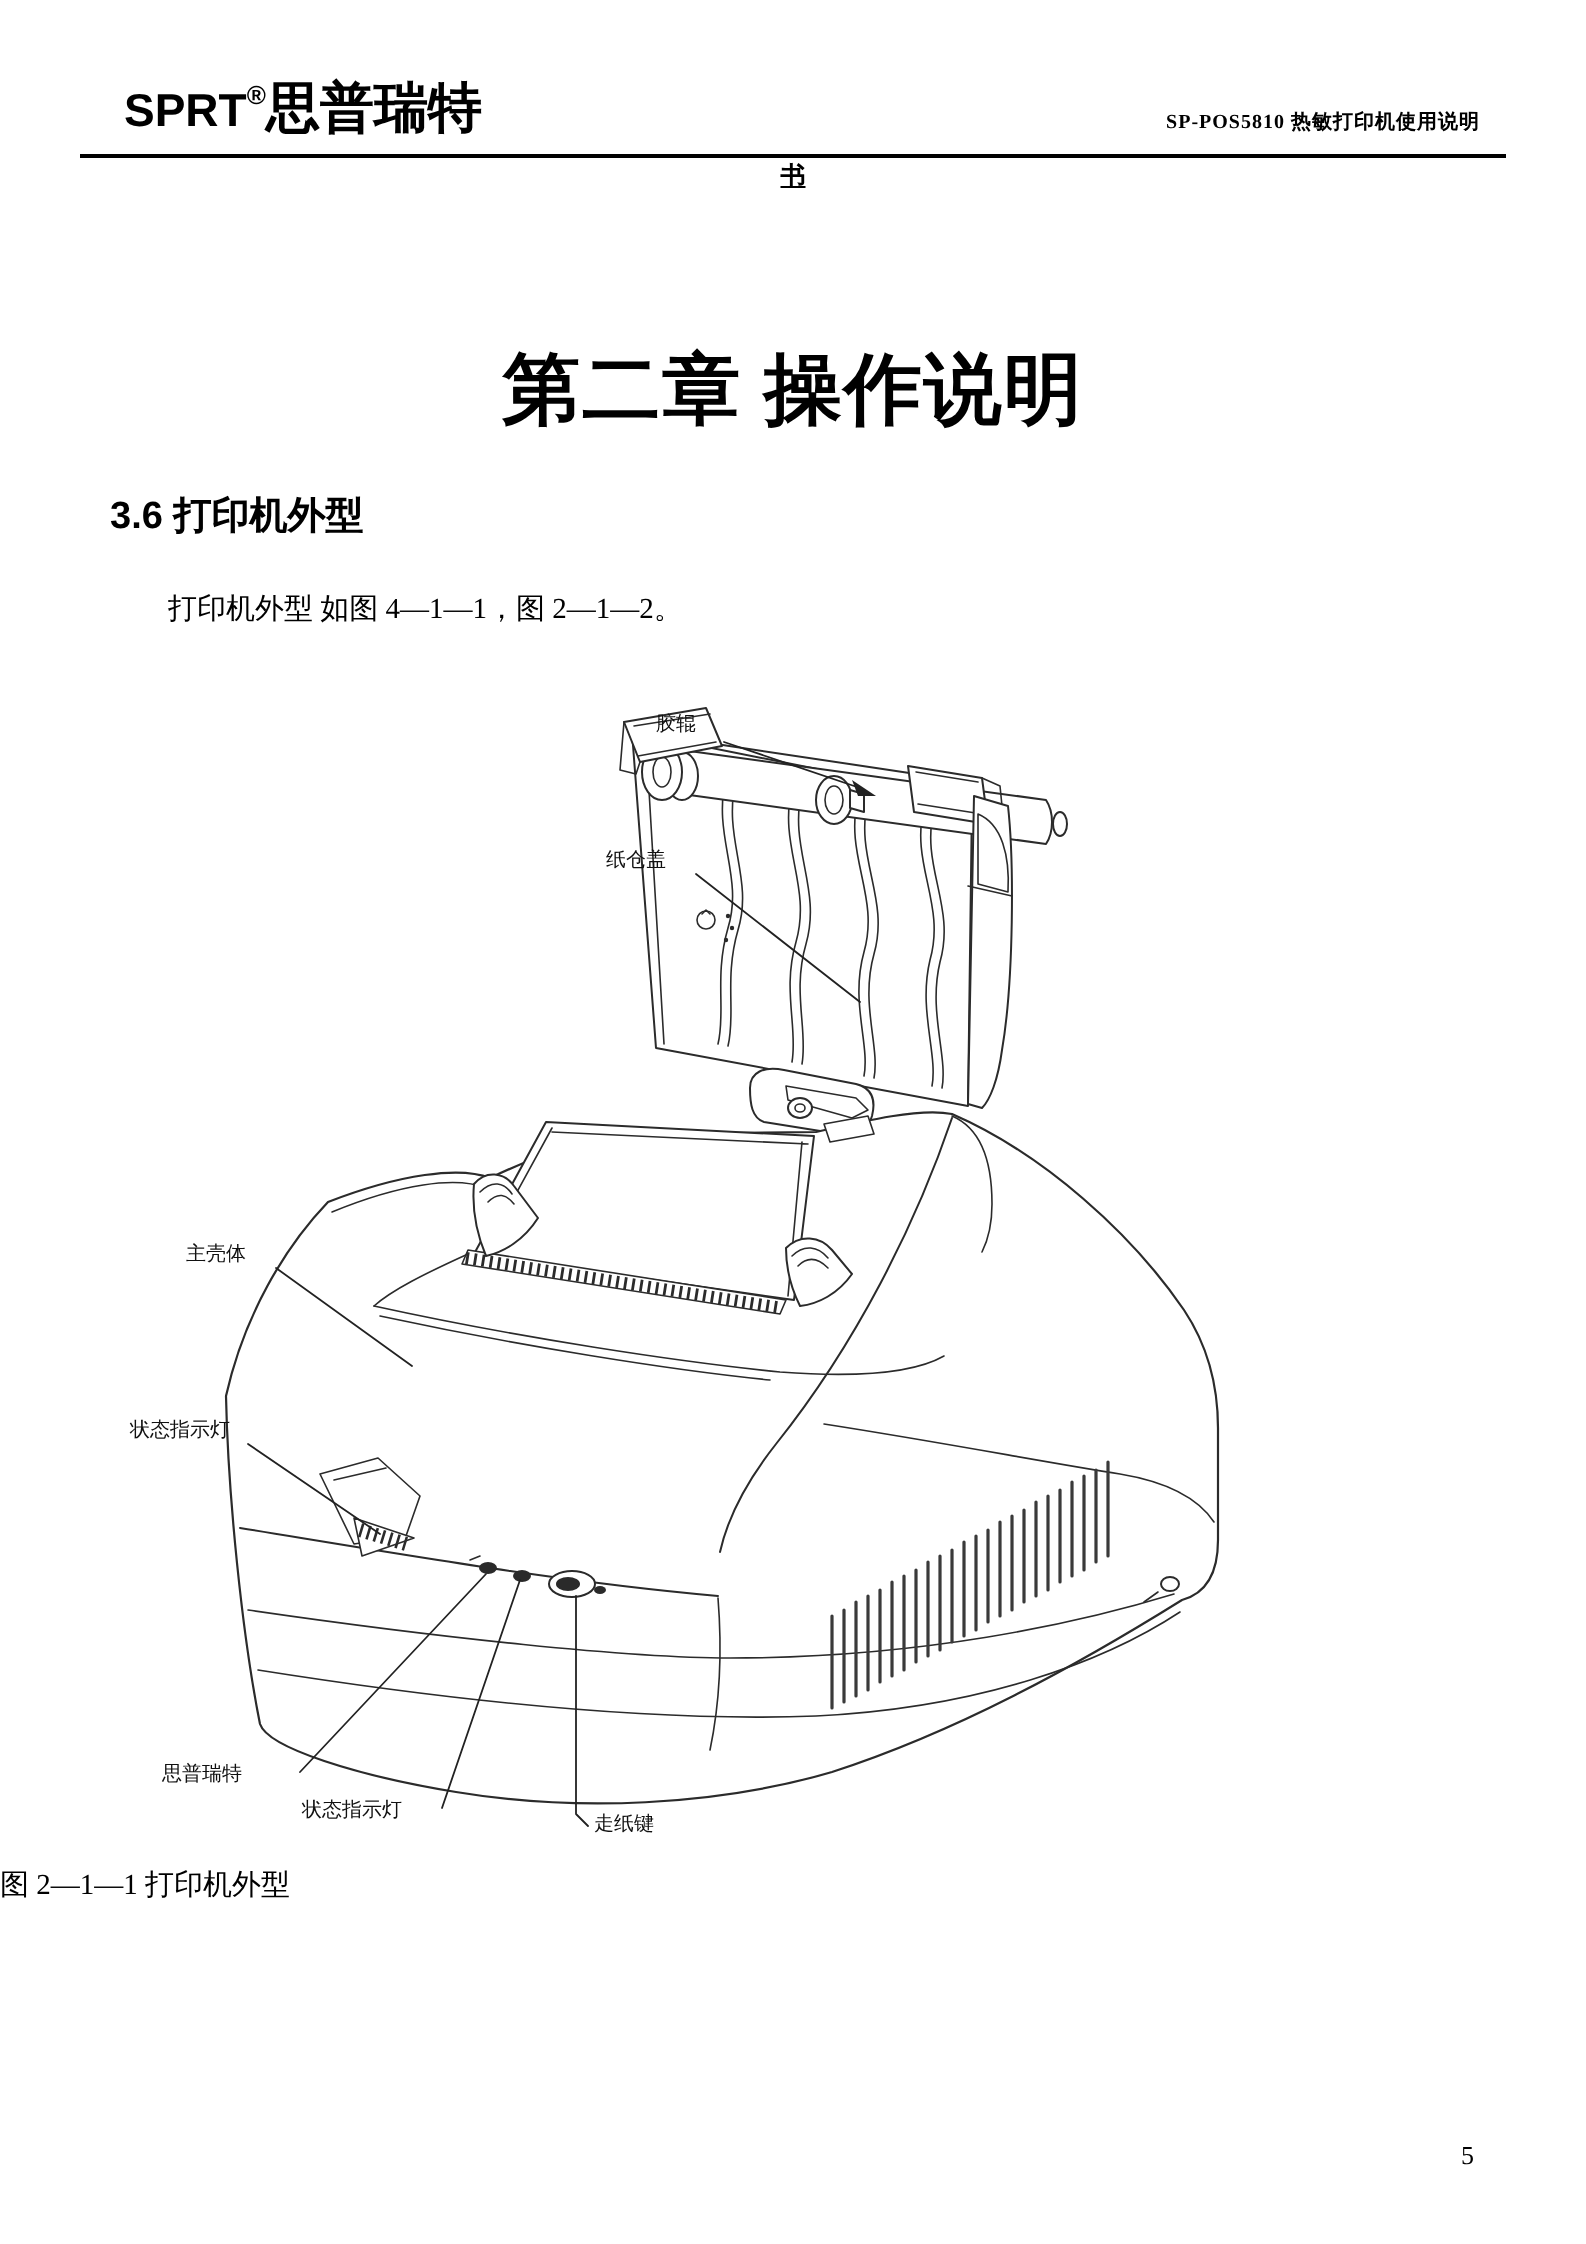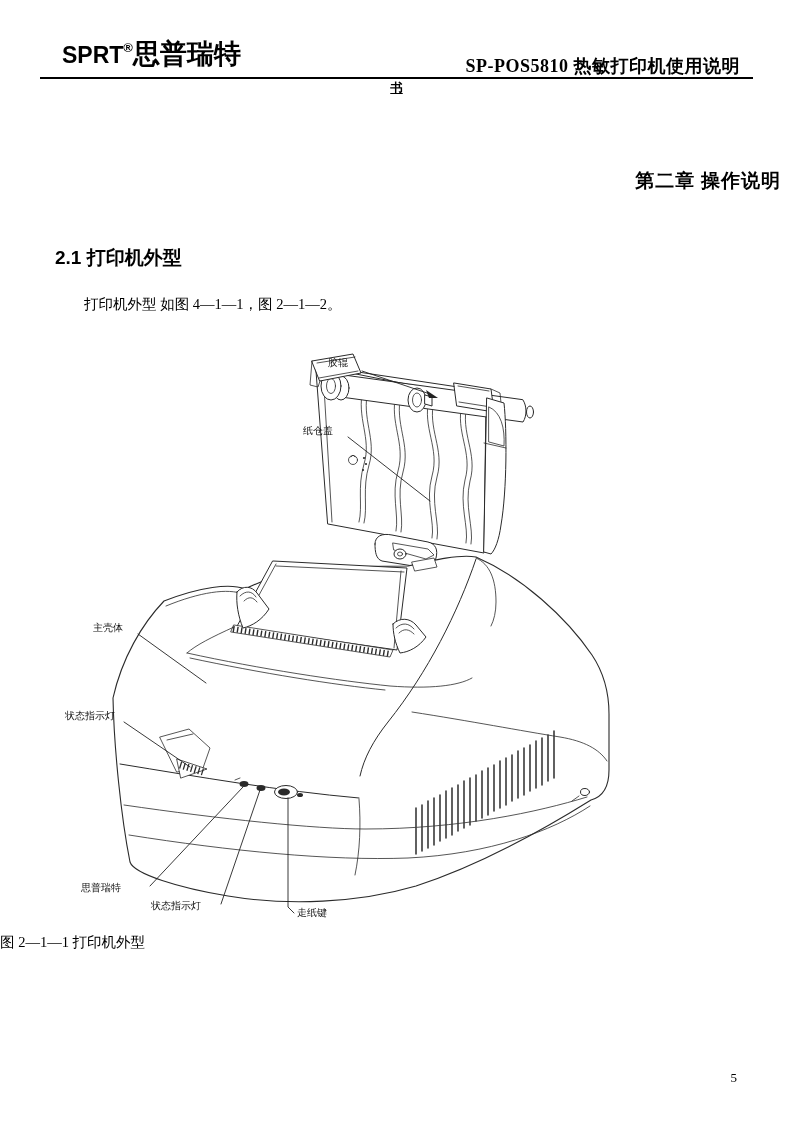--- a/index.html
+++ b/index.html
@@ -7,25 +7,25 @@
     width:793px;height:1122px;position:relative;background:#ffffff;
     font-family:"Liberation Serif","DejaVu Serif",serif;color:#000;
     overflow:hidden;
   }
   .abs{position:absolute;}
   
   .logo{left:62px;top:36px;font-family:"Liberation Sans","DejaVu Sans",sans-serif;font-weight:700;white-space:nowrap;}
   .logo-latin{font-size:23px;letter-spacing:0px;}
   .logo-reg{font-size:13px;position:relative;top:-11px;}
   .logo-cjk{font-size:27px;}
-  .doc-title{right:53px;top:54px;font-size:18px;font-weight:700;letter-spacing:.5px;}
+  .doc-title{right:53px;top:54px;font-size:10px;font-weight:700;letter-spacing:.5px;}
   .rule{left:40px;right:40px;top:77px;border-top:2px solid #000;height:0;}
   .center-char{left:0;right:0;top:80px;text-align:center;font-size:12.5px;font-weight:700;text-decoration:underline;}
   
-  .chapter{left:0;right:12px;top:168px;text-align:right;font-size:19px;font-weight:700;letter-spacing:1px;}
+  .chapter{left:0;right:0;top:168px;text-align:center;font-size:39px;font-weight:700;letter-spacing:1px;}
   .section{left:55px;top:245px;font-family:"Liberation Sans","DejaVu Sans",sans-serif;font-size:19px;font-weight:700;}
   .para{left:84px;top:295px;font-size:14.5px;}
   
   .figure{left:60px;top:340px;width:680px;height:600px;}
   .figure svg{position:absolute;left:0;top:0;}
   .fig-label{position:absolute;font-size:10px;color:#111;white-space:nowrap;line-height:14px;}
   .caption{left:0;right:0;top:933px;text-align:left;font-size:14.5px;}
   .page-num{right:56px;top:1070px;font-size:13px;}
   
   svg path,svg ellipse,svg circle,svg line{stroke:#2b2b2b;fill:none;stroke-width:1;stroke-linecap:round;stroke-linejoin:round;}
@@ -42,21 +42,21 @@
 <body>
 
 <div class="abs logo">
   <span class="logo-latin">SPRT</span><span class="logo-reg">®</span><span class="logo-cjk">思普瑞特</span>
 </div>
 <div class="abs doc-title">SP-POS5810 热敏打印机使用说明</div>
 <div class="abs rule"></div>
 <div class="abs center-char">书</div>
 
 <div class="abs chapter">第二章 操作说明</div>
-<div class="abs section">2.1 打印机外型</div>
+<div class="abs section">3.6 打印机外型</div>
 <div class="abs para">打印机外型 如图 4—1—1，图 2—1—2。</div>
 
 <div class="abs figure">
   <svg width="680" height="600" viewBox="0 0 680 600">
 
     <g>
       <path class="f" d="M256,26 L426,60 L424,213 L268,184 Z"></path>
       <path class="thin" d="M263,30 L272,182"></path>
 
       <path class="thin" d="M303,49 C296,78 312,98 304,124 C297,148 303,166 299,182"></path>

